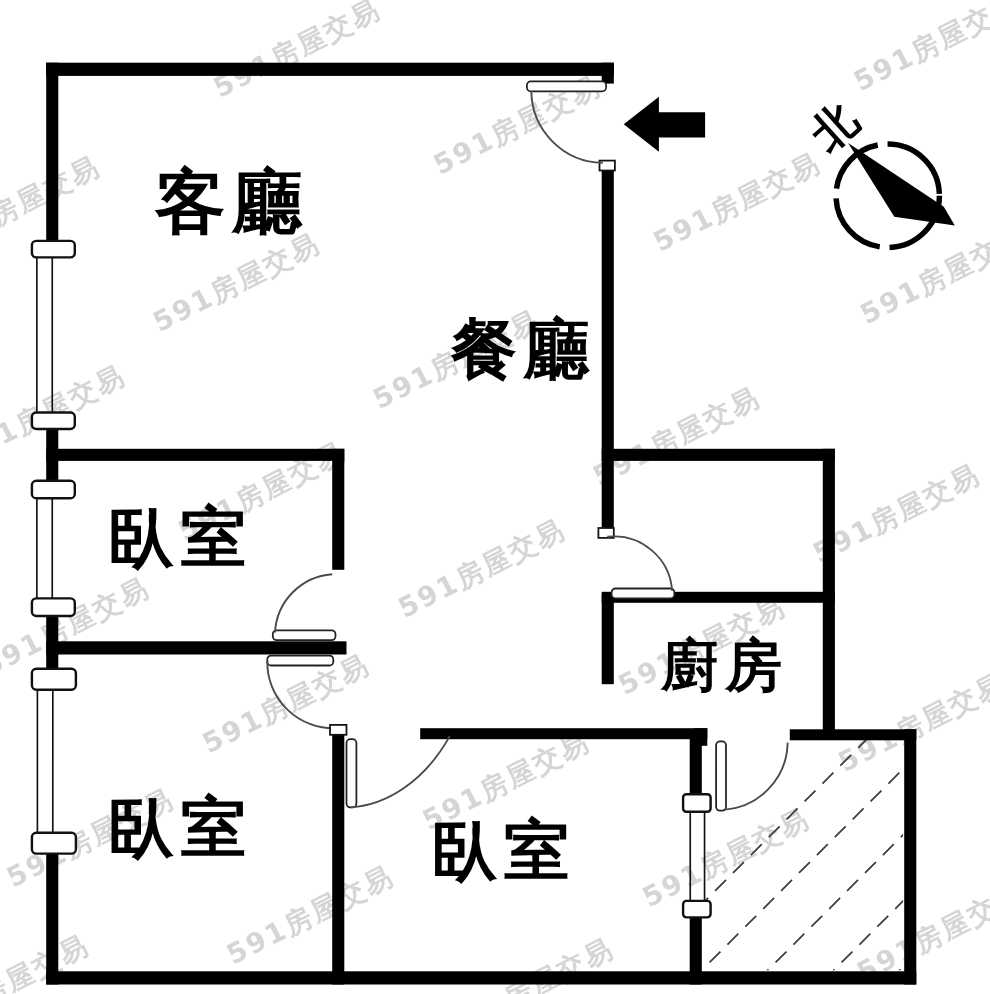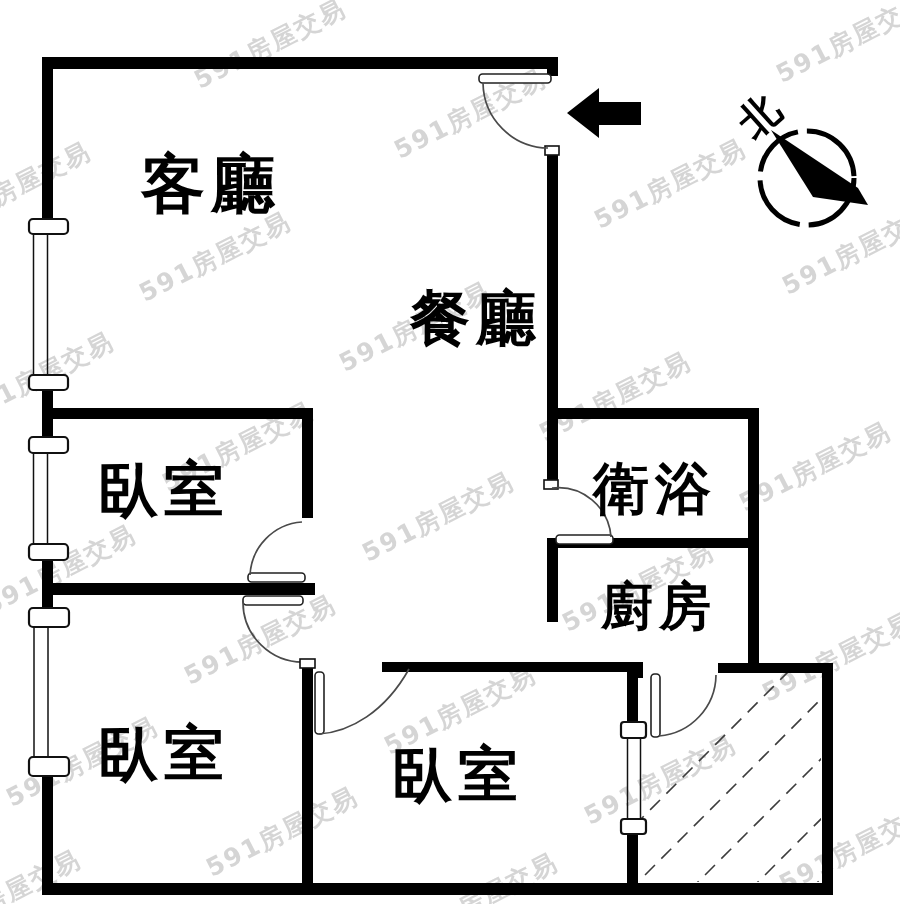--- a/index.html
+++ b/index.html
@@ -161,20 +161,19 @@
 
     <g>
       <circle cx="807" cy="178" r="47" fill="none" stroke="#000" stroke-width="5" stroke-dasharray="72 9 64 9 58 9"></circle>
       <polygon points="771,130 858,188 868,205 813,197" fill="#000"></polygon>
     </g>
   </svg>
 
   <div class="layer" id="label-layer">
     <div class="room-label" style="left:476px;top:318px;font-size:60px">餐廳</div>
     <div class="room-label" style="left:211px;top:184px;font-size:64px">客廳</div>
-    <div class="room-label" style="left:655px;top:489px;font-size:56px">衛浴</div>
     <div class="room-label" style="left:659px;top:606px;font-size:52px">廚房</div>
     <div class="room-label" style="left:164px;top:489px;font-size:60px">臥室</div>
     <div class="room-label" style="left:164px;top:753px;font-size:60px">臥室</div>
     <div class="room-label" style="left:458px;top:774px;font-size:60px">臥室</div>
     <div class="north-label" style="left:759px;top:116px;font-size:40px">北</div>
   </div>
 </div>
 
 </body></html>

